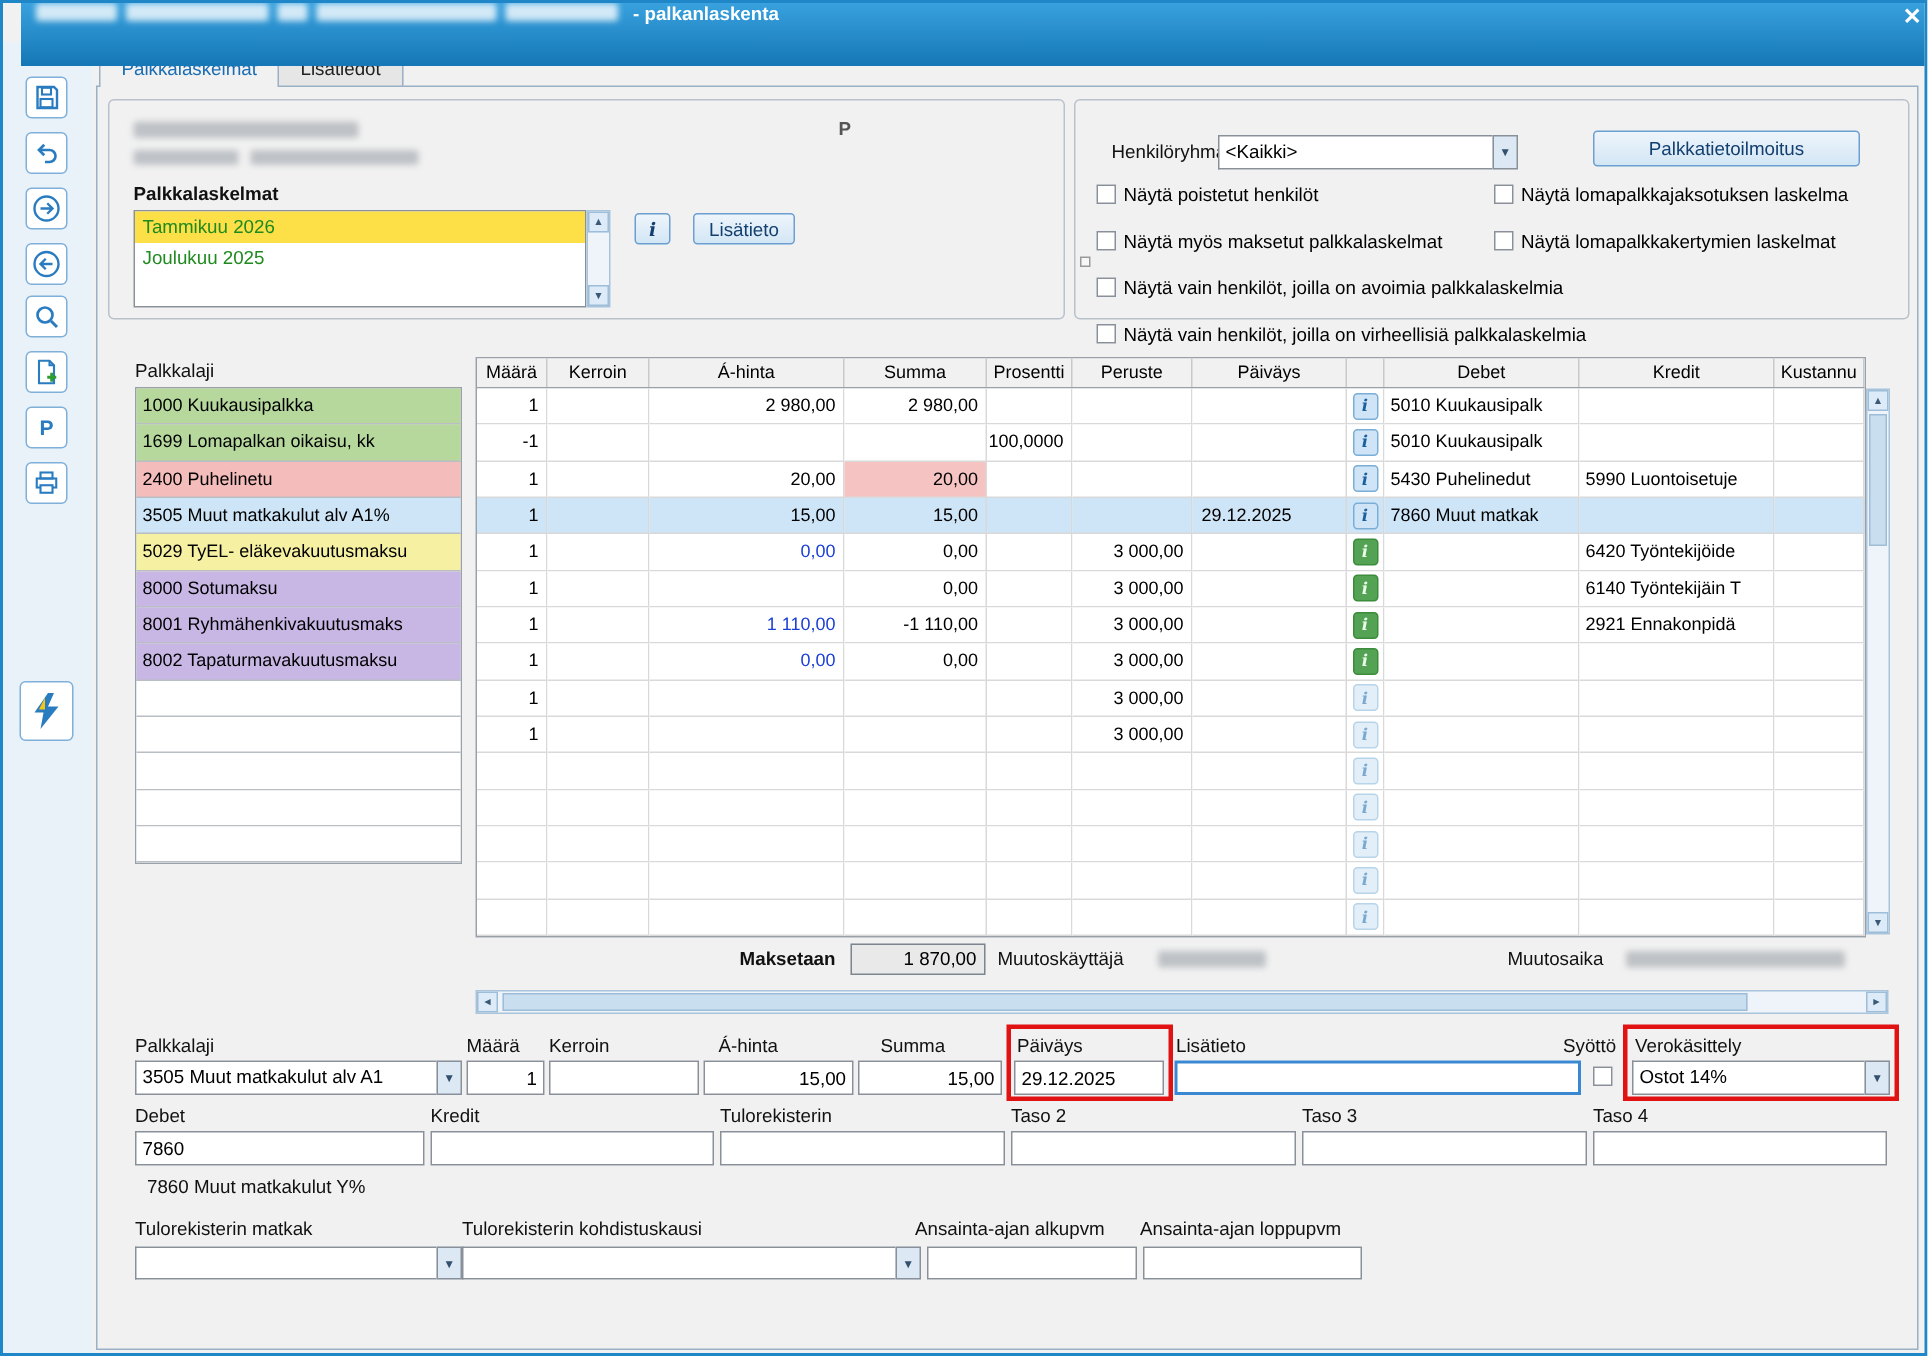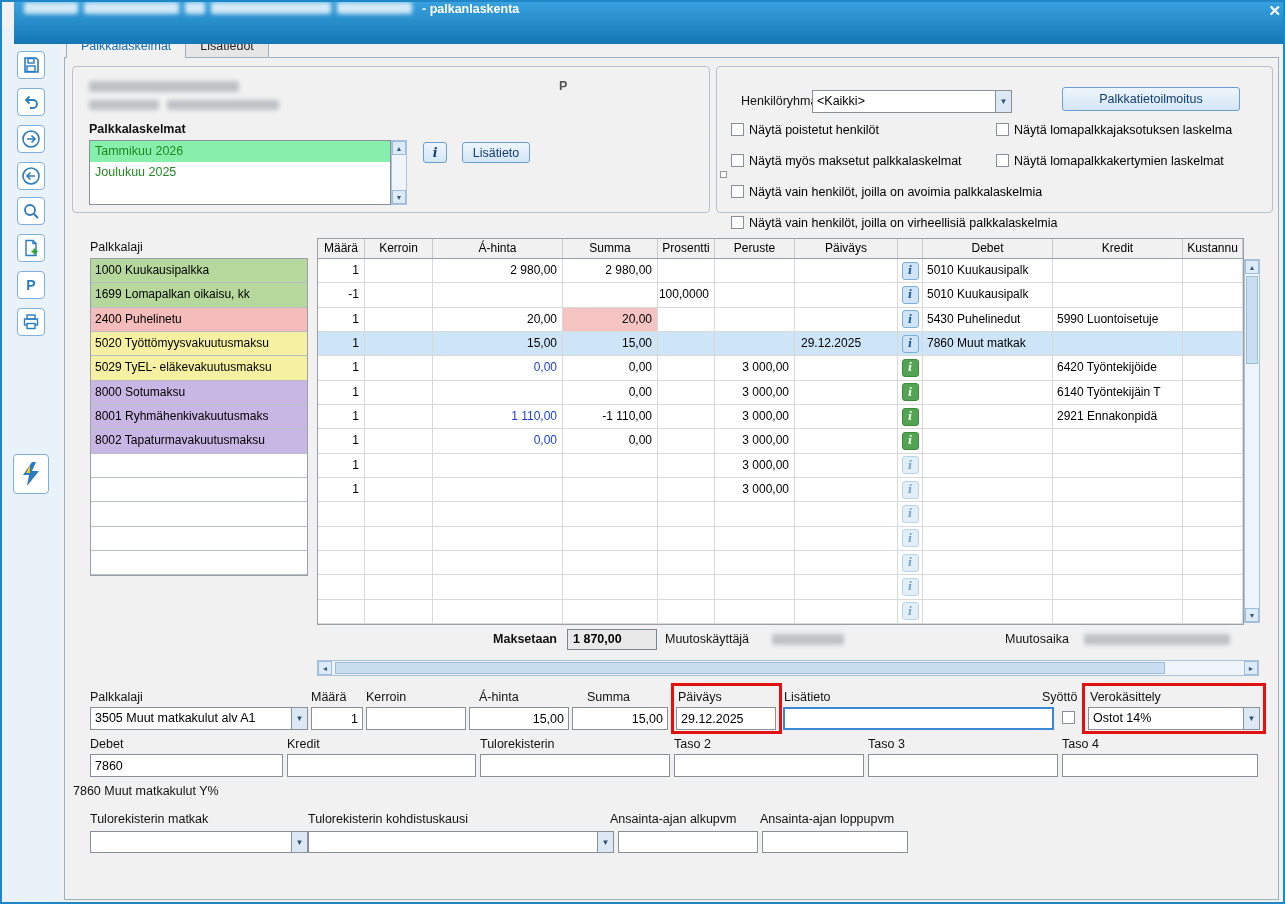--- a/index.html
+++ b/index.html
@@ -18,21 +18,21 @@
 .tab.active{height:26px;background:#f1f1f1;color:#1a6db2;border-bottom:none}
 .tab.inactive{height:24px;margin-top:2px;background:#e6e6e6;color:#222;border-left:none}
 .content{position:absolute;left:62px;top:55px;width:1215px;height:843px;background:#f1f1f1;border:1px solid #9ab0c4;z-index:1}
 .panel{position:absolute;border:1px solid #b9c2cc;border-radius:4px;background:#f1f1f1;z-index:2}
 .blur{position:absolute;background:#a9aeb4;border-radius:2px;filter:blur(2px);opacity:.7}
 .lbl{position:absolute;font-size:12.5px;color:#111;white-space:nowrap;z-index:3}
 .b{font-weight:bold}
 .gray{color:#555}
 .listbox{position:absolute;background:#fff;border:1px solid #8a9099}
 .pl-row{height:21px;line-height:21px;padding-left:5px;font-size:12.5px;color:#1f8a1f;white-space:nowrap;overflow:hidden}
-.pl-row.sel{background:#86efac}
+.pl-row.sel{background:#fde047}
 .mini-scroll{position:absolute;width:16px;background:#eef4fa;border:1px solid #a9c4da}
 .sc-btn{position:absolute;left:0;width:14px;height:14px;background:#dcebf7;border:1px solid #9dbdd9;color:#3a5a78;font-size:7px;display:flex;align-items:center;justify-content:center;cursor:pointer}
 .btn{position:absolute;background:linear-gradient(#eef5fb,#d3e6f5);border:1px solid #6b9fd2;border-radius:3px;font-size:12.5px;display:flex;align-items:center;justify-content:center;color:#123f6e;cursor:pointer}
 .combo{position:absolute;height:23px;display:flex;z-index:3}
 .combo-text{flex:1;background:#fff;border:1px solid #8a9099;border-right:none;font-size:12.5px;line-height:21px;padding:0 4px;overflow:hidden;white-space:nowrap}
 .combo-arrow{width:17px;background:#dce9f5;border:1px solid #8a9099;color:#33516e;font-size:8px;display:flex;align-items:center;justify-content:center;cursor:pointer}
 .chk-col{position:absolute;display:flex;flex-direction:column;gap:12px}
 .chk{display:flex;align-items:center;gap:5px;font-size:12.5px;height:19px;white-space:nowrap;cursor:pointer}
 .chk .box{width:13px;height:13px;background:#fff;border:1px solid #8a9099;flex:0 0 13px}
 .sq{position:absolute;width:7px;height:7px;border:1px solid #999;background:#f7f7f7}
@@ -60,21 +60,21 @@
 .pl-item.c-yellow{background:#f6f0a2}
 .pl-item.c-purple{background:#c8b7e4}
 .pl-item.sel{background:#cde5f7}
 .inp{position:absolute;height:23px;border:1px solid #8a9099;background:#fff;font-size:12.5px;padding:0 4px;font-family:"Liberation Sans",sans-serif;z-index:3}
 .inp.num{text-align:right}
 .inp.focus{border:2px solid #3a87d2}
 .chkbox{position:absolute;width:13px;height:13px;background:#fff;border:1px solid #8a9099;z-index:3;cursor:pointer}
 .redbox{position:absolute;border:3px solid #e01212;z-index:40;pointer-events:none}
 .vscroll{position:absolute;background:#eef4fa;border:1px solid #a9c4da;z-index:3}
 .thumb{position:absolute;background:#c9deee;border:1px solid #9dbdd9;cursor:pointer}
-.mbox{position:absolute;background:#e9e9e9;border:1px solid #7d868e;font-weight:bold;font-size:12.5px;text-align:left;padding:2px 5px;z-index:3}
+.mbox{position:absolute;background:#e9e9e9;border:1px solid #7d868e;font-weight:normal;font-size:12.5px;text-align:right;padding:2px 5px;z-index:3}
 svg{display:block}
 </style>
 </head>
 <body>
 
 <div class="window">
 
   <div class="titlebar">
     <span class="tblur" style="width:54px"></span>
     <span class="tblur" style="width:95px"></span>
@@ -220,21 +220,21 @@
         </label>
       </div>
     <div class="sq" style="left:3px;top:104px"></div>
   </div>
 
   <div class="lbl" style="left:88px;top:238px">Palkkalaji</div>
   <div class="pl-list" id="palkkalaji-list">
       <div class="pl-item c-green">1000 Kuukausipalkka</div>
       <div class="pl-item c-green">1699 Lomapalkan oikaisu, kk</div>
       <div class="pl-item c-pink">2400 Puhelinetu</div>
-      <div class="pl-item c-yellow">5020 Työttömyysvakuutusmaksu</div>
+      <div class="pl-item sel">3505 Muut matkakulut alv A1%</div>
       <div class="pl-item c-yellow">5029 TyEL- eläkevakuutusmaksu</div>
       <div class="pl-item c-purple">8000 Sotumaksu</div>
       <div class="pl-item c-purple">8001 Ryhmähenkivakuutusmaks</div>
       <div class="pl-item c-purple">8002 Tapaturmavakuutusmaksu</div>
       <div class="pl-item"></div>
       <div class="pl-item"></div>
       <div class="pl-item"></div>
       <div class="pl-item"></div>
       <div class="pl-item"></div>
     </div>
@@ -537,21 +537,21 @@
   <div class="lbl" style="left:866px;top:735px">Taso 3</div>
   <div class="lbl" style="left:1060px;top:735px">Taso 4</div>
 
   <input class="inp" style="left: 88px; top: 752px; width: 193px;" value="7860">
   <input class="inp" style="left: 285px; top: 752px; width: 189px;" value="">
   <input class="inp" style="left: 478px; top: 752px; width: 190px;" value="">
   <input class="inp" style="left: 672px; top: 752px; width: 190px;" value="">
   <input class="inp" style="left: 866px; top: 752px; width: 190px;" value="">
   <input class="inp" style="left: 1060px; top: 752px; width: 196px;" value="">
 
-  <div class="lbl" style="left:71px;top:782px">7860 Muut matkakulut Y%</div>
+  <div class="lbl" style="left:96px;top:782px">7860 Muut matkakulut Y%</div>
 
   <div class="lbl" style="left:88px;top:810px">Tulorekisterin matkak</div>
   <div class="lbl" style="left:306px;top:810px">Tulorekisterin kohdistuskausi</div>
   <div class="lbl" style="left:608px;top:810px">Ansainta-ajan alkupvm</div>
   <div class="lbl" style="left:758px;top:810px">Ansainta-ajan loppupvm</div>
 
   <div class="combo" style="left:88px;top:829px;width:218px;height:22px">
     <span class="combo-text"></span>
     <span class="combo-arrow">▼</span>
   </div>

